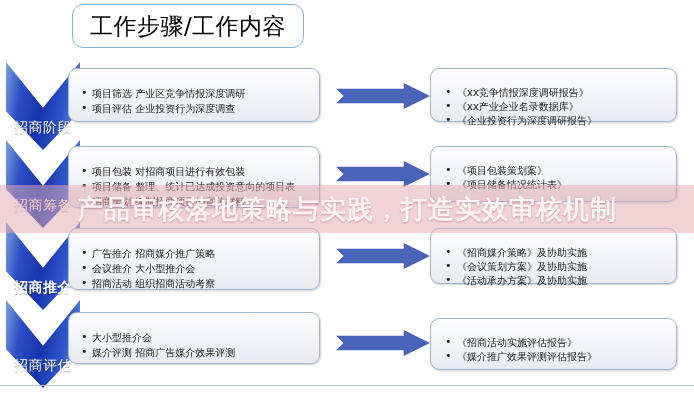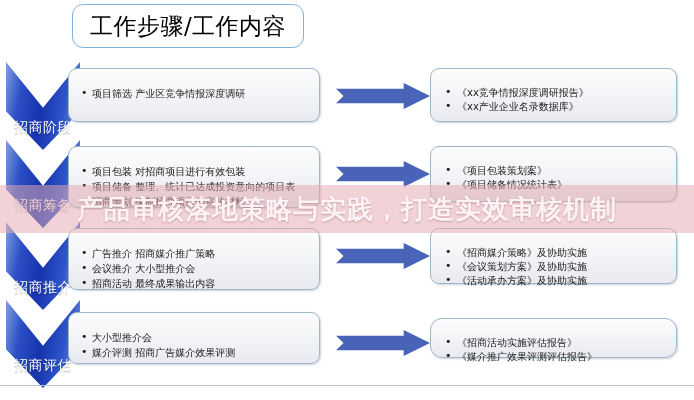--- a/index.html
+++ b/index.html
@@ -68,21 +68,21 @@
     color: #ffffff;
     font-size: 14px;
     line-height: 1;
     letter-spacing: 0.5px;
     text-shadow: 0 1px 1px rgba(0,0,0,.35);
     white-space: nowrap;
   }
 
   #stage-1 { top: 62px; }
   #stage-2 { top: 140px; }
-  #stage-3 { top: 222px; }
+  #stage-3 { top: 222px; font-weight: bold; }
   #stage-4 { top: 300px; }
 
   
   .content-box {
     position: absolute;
     border: 1.1px solid #9bb8cf;
     border-radius: 9px;
     background: linear-gradient(180deg, #fdfdfe 0%, #f2f3f6 55%, #e8eaef 100%);
     box-shadow: 1px 1px 2px rgba(80,90,110,.28);
     padding: 17px 10px 8px 12px;
@@ -96,21 +96,21 @@
   .row-4 { top: 312px; }
 
   .left-box.row-1  { height: 54px; }
   .left-box.row-2  { height: 62px; }
   .left-box.row-3  { height: 62px; }
   .left-box.row-4  { height: 52px; }
 
   .right-box.row-1 { height: 54px; }
   .right-box.row-2 { height: 56px; }
   .right-box.row-3 { height: 56px; }
-  .right-box.row-4 { top: 318px; height: 40px; border-radius: 12px; }
+  .right-box.row-4 { top: 318px; height: 52px; }
 
   ul.bullets { list-style: none; }
   ul.bullets li {
     position: relative;
     padding-left: 11px;
     font-size: 10px;
     line-height: 15px;
     color: #1b1b1b;
     white-space: nowrap;
     overflow: hidden;
@@ -192,55 +192,57 @@
     <div class="stage-label">招商推介</div>
   </div>
   <div class="stage" id="stage-4">
     <div class="chev"></div>
     <div class="stage-label">招商评估</div>
   </div>
 
   <div class="content-box left-box row-1">
     <ul class="bullets">
       <li>项目筛选 产业区竞争情报深度调研</li>
+      <li>项目评估 企业投资行为深度调查</li>
     </ul>
   </div>
 
   <div class="content-box left-box row-2">
     <ul class="bullets">
       <li>项目包装 对招商项目进行有效包装</li>
       <li>项目储备 整理、统计已达成投资意向的项目表</li>
       <li>招商策划 编制招商项目的宣传材料</li>
     </ul>
   </div>
 
   <div class="content-box left-box row-3">
     <ul class="bullets">
       <li>广告推介 招商媒介推广策略</li>
       <li>会议推介 大小型推介会</li>
-      <li>招商活动 最终成果输出内容</li>
+      <li>招商活动 组织招商活动考察</li>
     </ul>
   </div>
 
   <div class="content-box left-box row-4">
     <ul class="bullets">
       <li>大小型推介会</li>
       <li>媒介评测 招商广告媒介效果评测</li>
     </ul>
   </div>
 
   <div class="h-arrow" id="arrow-1"></div>
   <div class="h-arrow" id="arrow-2"></div>
   <div class="h-arrow" id="arrow-3"></div>
   <div class="h-arrow" id="arrow-4"></div>
 
   <div class="content-box right-box row-1">
     <ul class="bullets">
       <li>《xx竞争情报深度调研报告》</li>
       <li>《xx产业企业名录数据库》</li>
+      <li>《企业投资行为深度调研报告》</li>
     </ul>
   </div>
 
   <div class="content-box right-box row-2">
     <ul class="bullets">
       <li>《项目包装策划案》</li>
       <li>《项目储备情况统计表》</li>
     </ul>
   </div>
 

